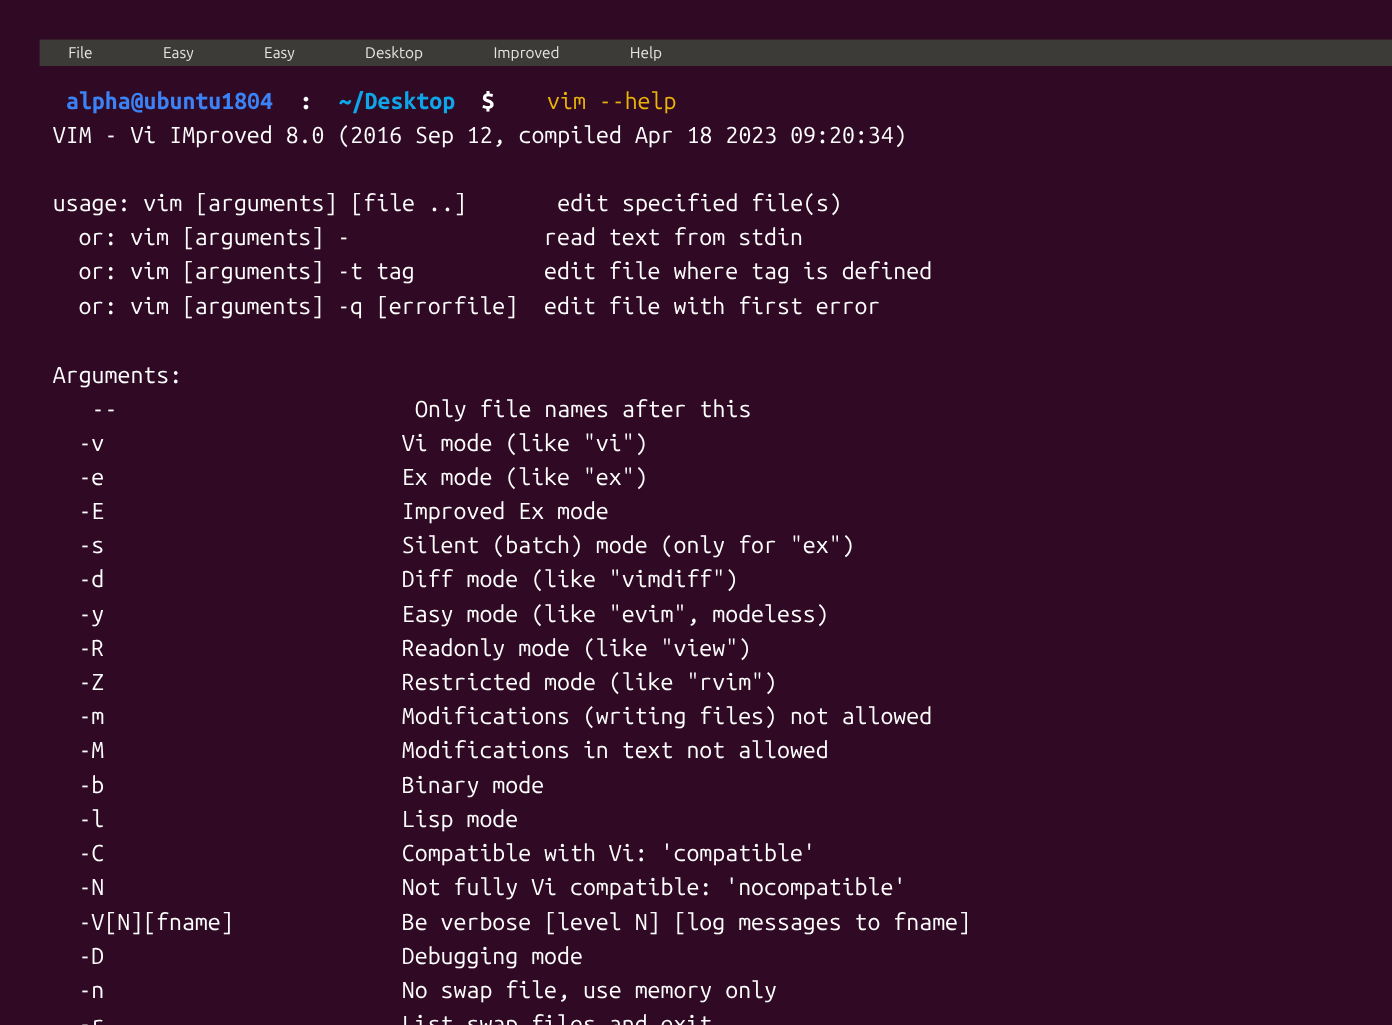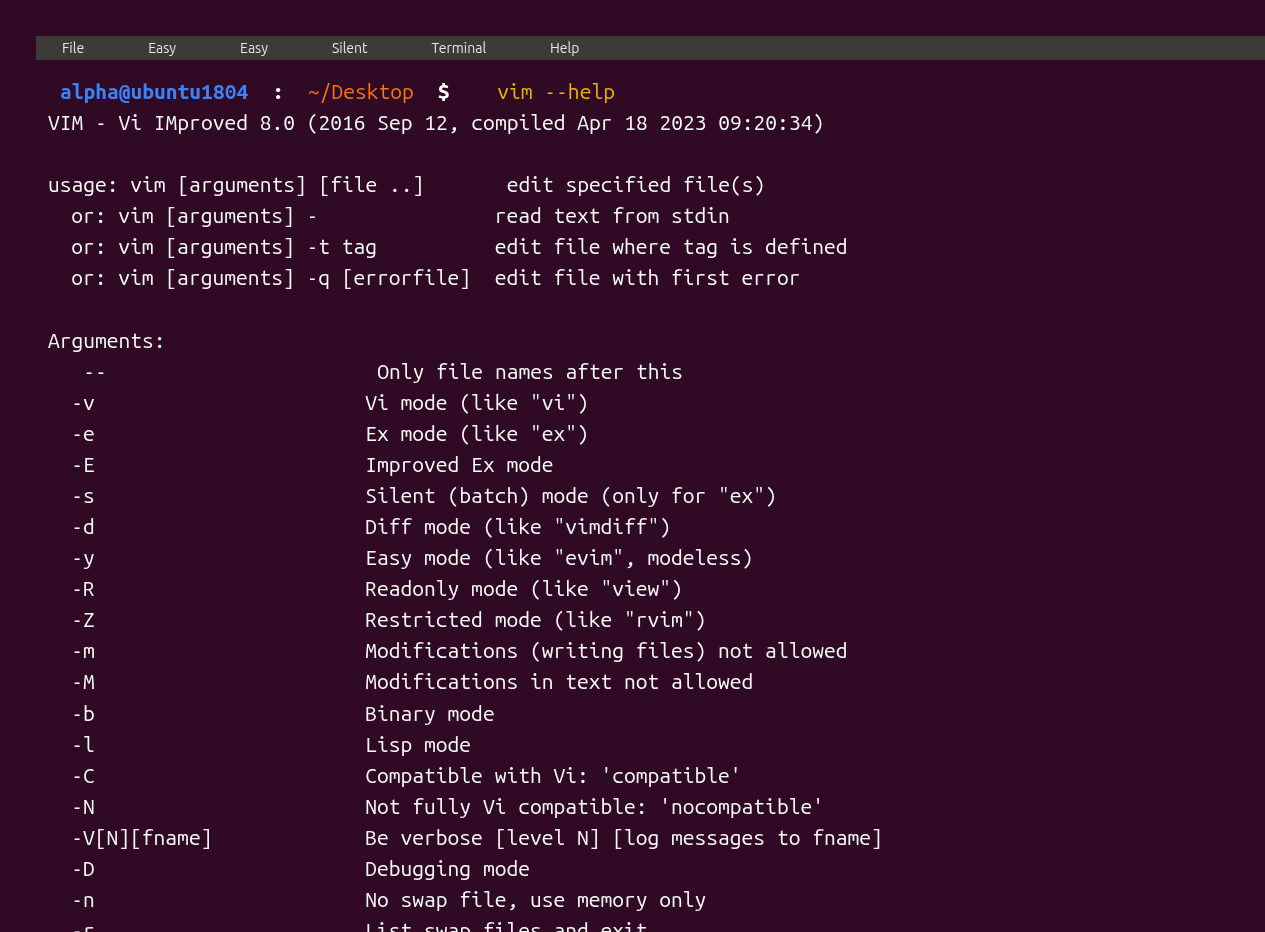--- a/index.html
+++ b/index.html
@@ -27,34 +27,34 @@
   }
   .terminal {
     padding: 4px 0 0 0;
     font-size: 21px;
     line-height: 1.48;
     white-space: pre;
     letter-spacing: 0px;
   }
   .prompt-user { color: #3b82f6; font-weight: bold; }
   .prompt-colon { color: #ffffff; font-weight: bold; }
-  .prompt-path { color: #f97316; font-weight: normal; text-align: center; }
+  .prompt-path { color: #0ea5e9; font-weight: bold; text-align: center; }
   .prompt-dollar { color: #ffffff; font-weight: bold; }
   .cmd { color: #eab308; }
   .out { color: #ffffff; text-align: center; }
 </style>
 </head>
 <body>
 
 <div class="menubar">
   <div class="menu-item">File</div>
   <div class="menu-item">Easy</div>
   <div class="menu-item">Easy</div>
-  <div class="menu-item">Silent</div>
-  <div class="menu-item">Terminal</div>
+  <div class="menu-item">Desktop</div>
+  <div class="menu-item">Improved</div>
   <div class="menu-item">Help</div>
 </div>
 
 <div class="terminal"><span><span class="prompt-user">alpha@ubuntu1804</span><span class="prompt-colon">:</span><span class="prompt-path">~/Desktop</span><span class="prompt-dollar">$ </span></span><span class="cmd">vim --help</span>
 <span class="out">VIM - Vi IMproved 8.0 (2016 Sep 12, compiled Apr 18 2023 09:20:34)</span>
 <span class="out"></span>
 <span class="out" id="usage-block">usage: vim [arguments] [file ..]       edit specified file(s)
    or: vim [arguments] -               read text from stdin
    or: vim [arguments] -t tag          edit file where tag is defined
    or: vim [arguments] -q [errorfile]  edit file with first error</span>

